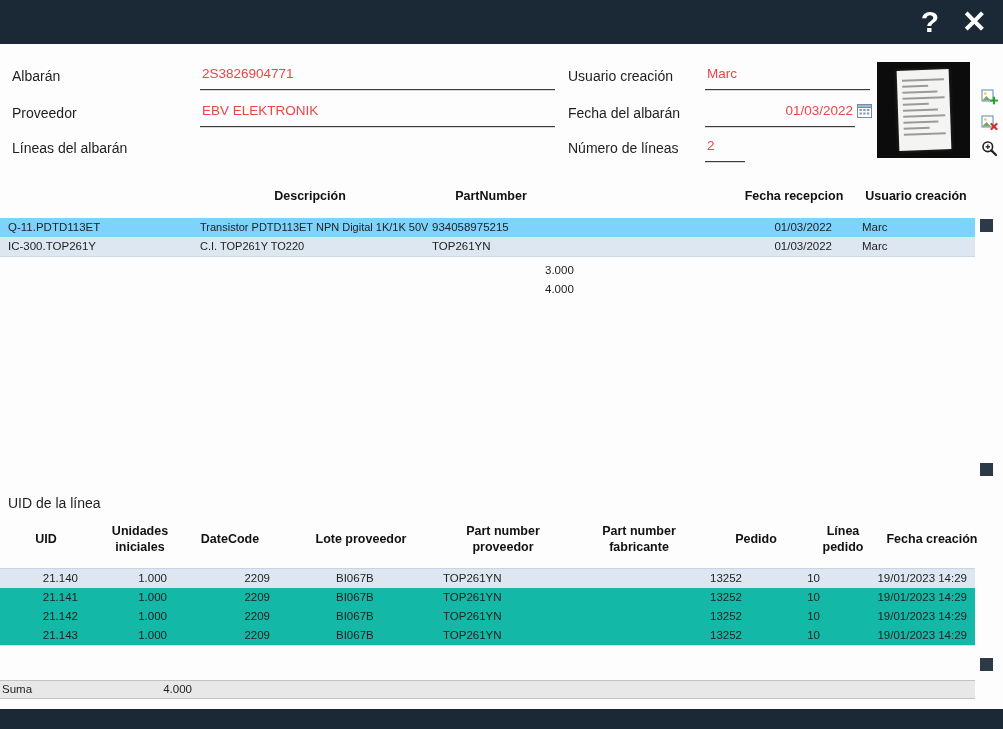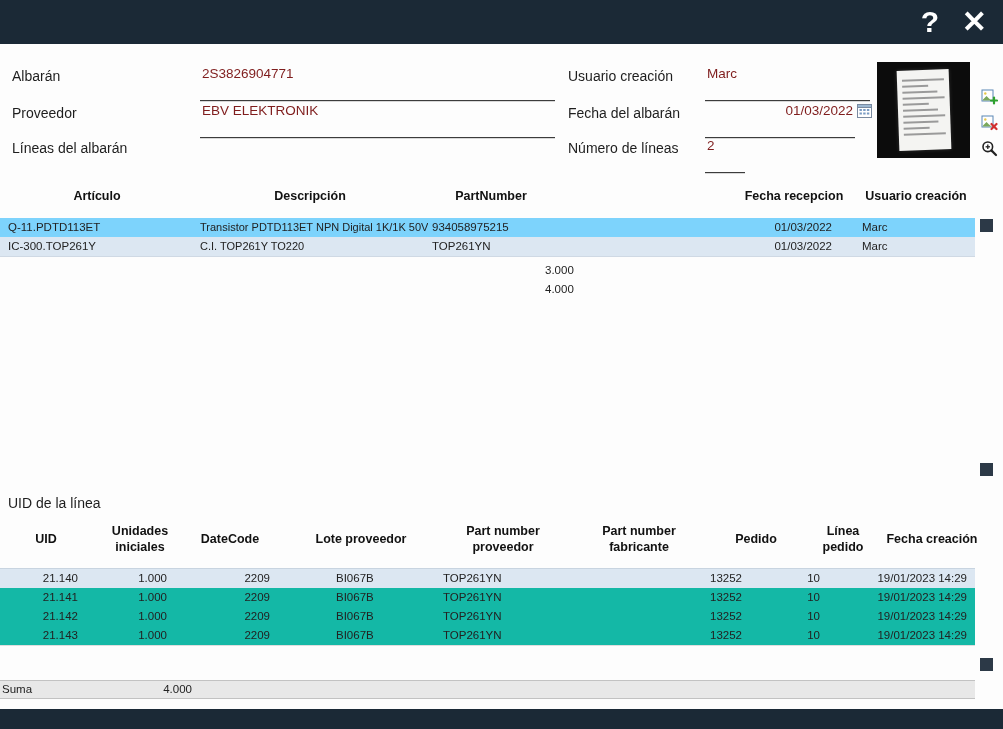--- a/index.html
+++ b/index.html
@@ -8,21 +8,21 @@
 
   
   .titlebar{position:absolute;left:0;top:0;width:1003px;height:44px;background:#1b2936;}
   .bottombar{position:absolute;left:0;top:709px;width:1003px;height:20px;background:#1b2936;}
   .tb-btn{position:absolute;top:2px;color:#ffffff;font-size:30px;font-weight:bold;cursor:pointer;line-height:40px;}
   .tb-help{right:64px;}
   .tb-close{right:16px;font-weight:900;}
 
   
   .flabel{position:absolute;font-size:14px;color:#1e1e1e;}
-  .field{position:absolute;border:none;border-bottom:1px solid #3c3c3c;box-shadow:0 1px 0 #d8d8d8;background:transparent;font-family:inherit;font-size:13.5px;color:#7f1d1d;padding:2px 2px 18px 2px;outline:none;height:18px;}
+  .field{position:absolute;border:none;border-bottom:1px solid #3c3c3c;box-shadow:0 1px 0 #d8d8d8;background:transparent;font-family:inherit;font-size:13.5px;color:#ef4444;padding:2px 2px 7px 2px;outline:none;height:18px;}
   .cal{position:absolute;left:857px;top:103px;width:15px;height:15px;cursor:pointer;}
 
   
   .thumb{position:absolute;left:877px;top:62px;width:93px;height:96px;background:#0c0c0c;cursor:pointer;display:flex;align-items:center;justify-content:center;}
   .paper{width:52px;height:80px;background:#f4f4f2;transform:rotate(-2deg);box-shadow:0 0 4px rgba(255,255,255,.15);padding:5px 4px;box-sizing:border-box;}
   .pl{height:2px;background:#9a9a9a;margin:4px 1px;}
   .pl.s{width:60%;} .pl.m{width:80%;} .pl.f{width:95%;}
   .side-icon{position:absolute;left:981px;width:17px;height:17px;cursor:pointer;}
 
   
@@ -139,21 +139,20 @@
   </span>
   <span class="side-icon" style="top:140px;">
     <svg width="17" height="17" viewBox="0 0 17 17">
       <circle cx="6.8" cy="6.8" r="4.8" fill="none" stroke="#222" stroke-width="1.6"></circle>
       <line x1="10.4" y1="10.4" x2="15" y2="15" stroke="#222" stroke-width="2.2" stroke-linecap="round"></line>
       <line x1="4.6" y1="6.8" x2="9" y2="6.8" stroke="#222" stroke-width="1.3"></line>
       <line x1="6.8" y1="4.6" x2="6.8" y2="9" stroke="#222" stroke-width="1.3"></line>
     </svg>
   </span>
 
-  <div class="lh lh-art">Artículo</div>
   <div class="lh lh-desc">Descripción</div>
   <div class="lh lh-pn">PartNumber</div>
   <div class="lh lh-fec">Fecha recepcion</div>
   <div class="lh lh-usu">Usuario creación</div>
 
   <div class="lrow r0">
     <span class="lc lc-art">Q-11.PDTD113ET</span>
     <span class="lc lc-desc">Transistor PDTD113ET NPN Digital 1K/1K 50V 50</span>
     <span class="lc lc-pn">934058975215</span>
     <span class="lc lc-uni">3.000</span>

